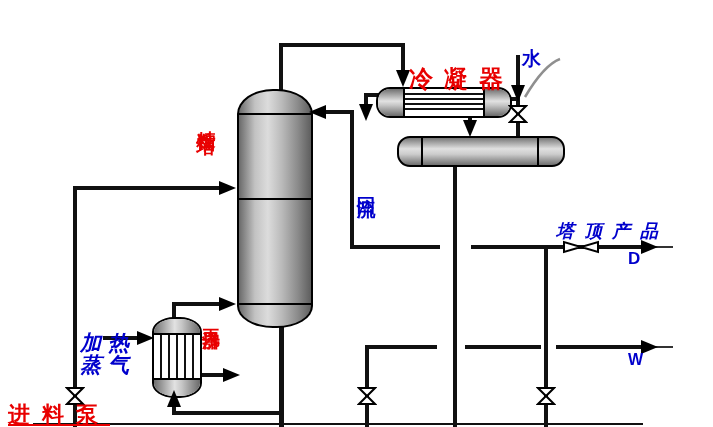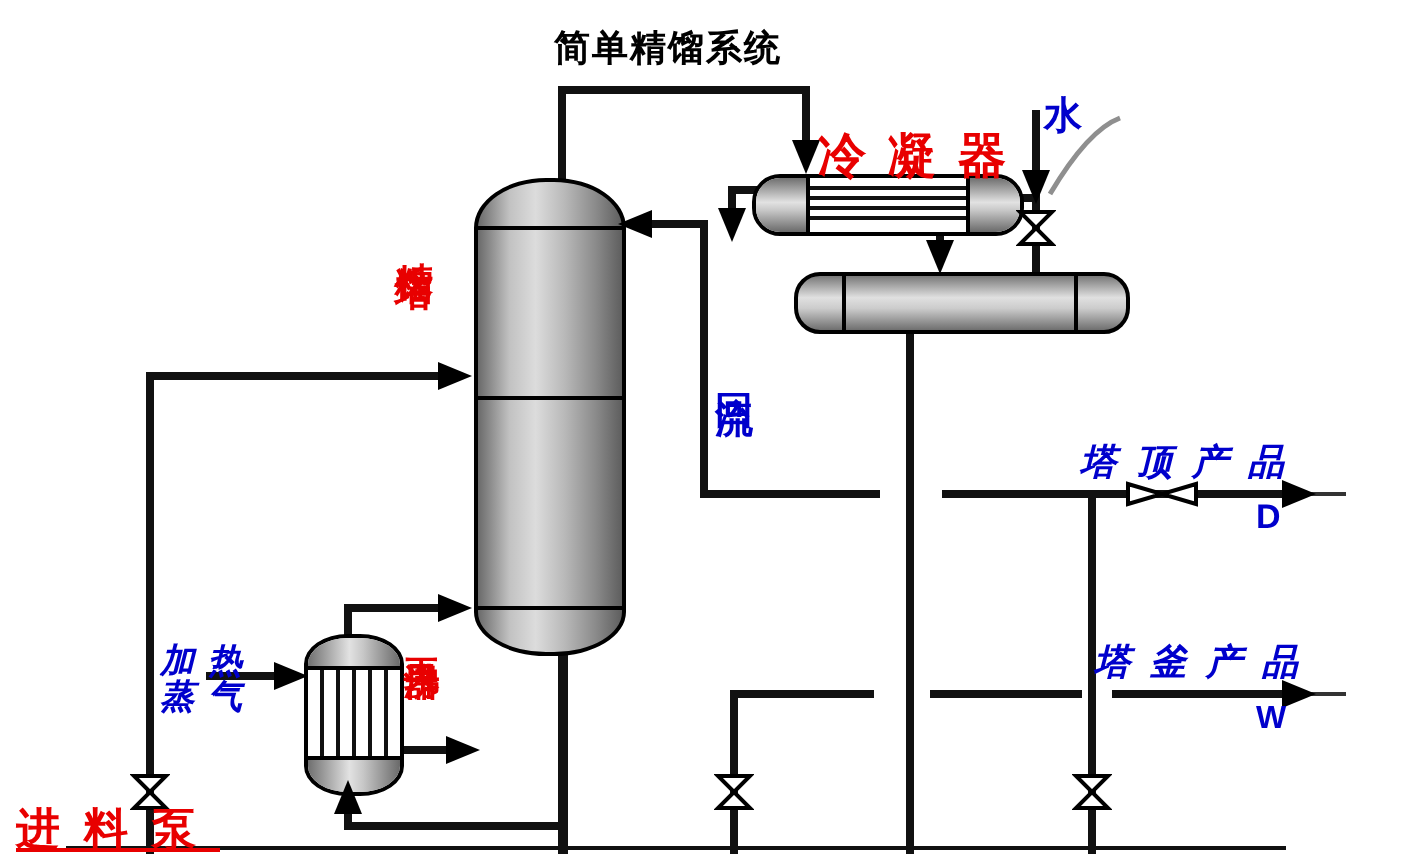--- a/index.html
+++ b/index.html
@@ -156,34 +156,32 @@
         <polygon points="2,18 18,18 10,10" fill="#fff" stroke="#000" stroke-width="2"></polygon>
       </svg>
   </div>
   <div class="valve" style="left:562px;top:240px;">
     <svg width="38" height="14" viewBox="0 0 38 14">
         <polygon points="2,2 2,12 19,7" fill="#fff" stroke="#000" stroke-width="2"></polygon>
         <polygon points="36,2 36,12 19,7" fill="#fff" stroke="#000" stroke-width="2"></polygon>
       </svg>
   </div>
 
-  <div class="title">简单精馏系统</div>
 
   <div class="lbl red vert" style="left:196px;top:116px;font-size:19px;">精馏塔</div>
   <div class="lbl red" style="left:409px;top:66px;font-size:24px;letter-spacing:11px;">冷凝器</div>
   <div class="lbl red vert" style="left:201px;top:314px;font-size:18px;">再沸器</div>
 
   <div class="lbl blue vert" style="left:356px;top:181px;font-size:19px;">回流</div>
   <div class="lbl blue" style="left:522px;top:49px;font-size:19px;">水</div>
 
-  <div class="lbl blue ital" style="left:80px;top:322px;font-size:17px;letter-spacing:7px;">
+  <div class="lbl blue ital" style="left:80px;top:332px;font-size:21px;letter-spacing:7px;">
     <div>加热</div>
     <div>蒸气</div>
   </div>
 
-  <div class="lbl blue ital" style="left:540px;top:222px;font-size:18px;letter-spacing:10px;">塔顶产品</div>
+  <div class="lbl blue ital" style="left:556px;top:222px;font-size:18px;letter-spacing:10px;">塔顶产品</div>
   <div class="lbl blue" style="left:628px;top:250px;font-size:17px;">D</div>
-  <div class="lbl blue ital" style="left:547px;top:322px;font-size:18px;letter-spacing:10px;">塔釜产品</div>
   <div class="lbl blue" style="left:628px;top:352px;font-size:16px;">W</div>
 
   <div class="lbl red" style="left:8px;top:403px;font-size:22px;letter-spacing:12px;text-decoration:underline;">进料泵</div>
 
 </div>
 
 </body></html>

